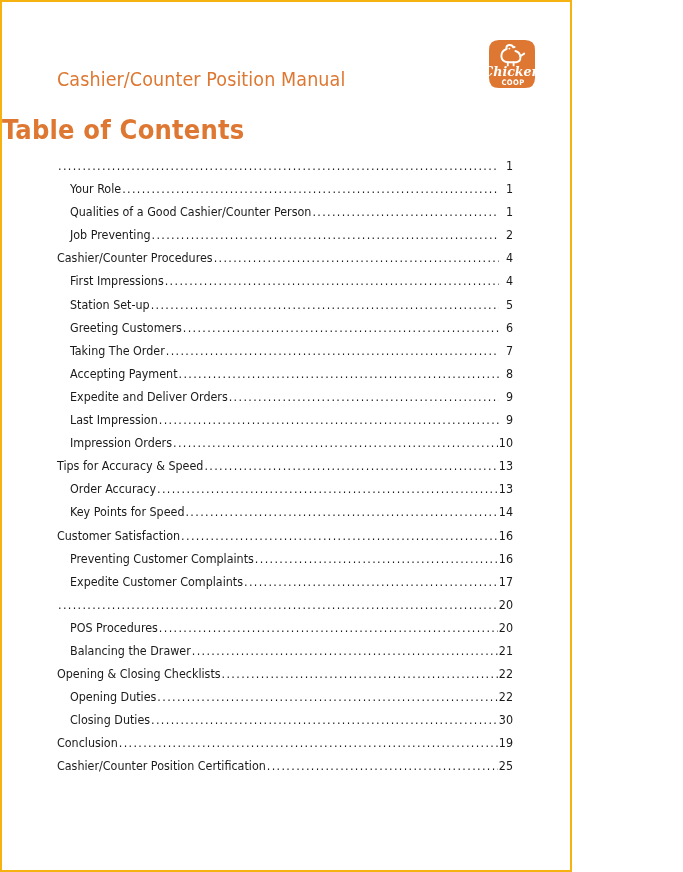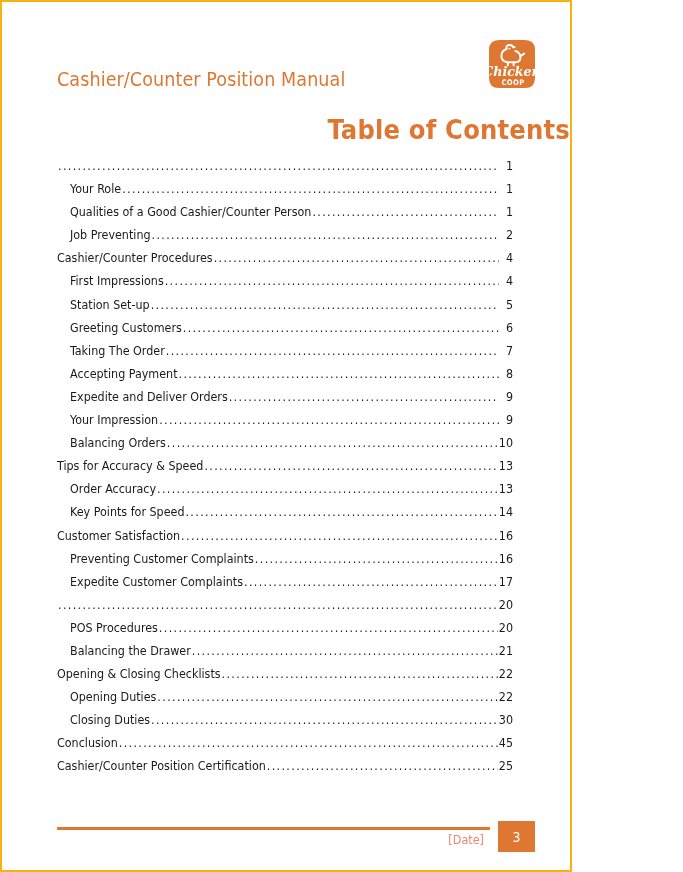--- a/index.html
+++ b/index.html
@@ -45,21 +45,21 @@
     position: absolute;
     right: 25px;
     top: 32px;
     width: 66px;
     height: 66px;
   }
   .logo svg { display: block; }
 
   
   .toc-heading {
-    text-align: right;
+    text-align: left;
     font-family: "DejaVu Sans Condensed", "Liberation Sans Narrow", "Liberation Sans", sans-serif;
     font-size: 27px;
     font-weight: bold;
     color: #dd7731;
     margin: 0;
     padding: 0 0 8px 0;
     letter-spacing: 0.2px;
   }
 
   
@@ -218,26 +218,26 @@
         <span class="toc-label">Accepting Payment</span>
         <span class="toc-dots">.......................................................................................................................................................................................................</span>
         <span class="toc-page">8</span>
       </div>
       <div class="toc-entry level-2">
         <span class="toc-label">Expedite and Deliver Orders</span>
         <span class="toc-dots">.......................................................................................................................................................................................................</span>
         <span class="toc-page">9</span>
       </div>
       <div class="toc-entry level-2">
-        <span class="toc-label">Your Impression</span>
+        <span class="toc-label">Last Impression</span>
         <span class="toc-dots">.......................................................................................................................................................................................................</span>
         <span class="toc-page">9</span>
       </div>
       <div class="toc-entry level-2">
-        <span class="toc-label">Balancing Orders</span>
+        <span class="toc-label">Impression Orders</span>
         <span class="toc-dots">.......................................................................................................................................................................................................</span>
         <span class="toc-page">10</span>
       </div>
       <div class="toc-entry level-1">
         <span class="toc-label">Tips for Accuracy &amp; Speed</span>
         <span class="toc-dots">.......................................................................................................................................................................................................</span>
         <span class="toc-page">13</span>
       </div>
       <div class="toc-entry level-2">
         <span class="toc-label">Order Accuracy</span>
@@ -289,28 +289,23 @@
         <span class="toc-page">22</span>
       </div>
       <div class="toc-entry level-2">
         <span class="toc-label">Closing Duties</span>
         <span class="toc-dots">.......................................................................................................................................................................................................</span>
         <span class="toc-page">30</span>
       </div>
       <div class="toc-entry level-1">
         <span class="toc-label">Conclusion</span>
         <span class="toc-dots">.......................................................................................................................................................................................................</span>
-        <span class="toc-page">45</span>
+        <span class="toc-page">19</span>
       </div>
       <div class="toc-entry level-1">
         <span class="toc-label">Cashier/Counter Position Certification</span>
         <span class="toc-dots">.......................................................................................................................................................................................................</span>
         <span class="toc-page">25</span>
       </div>
     </div>
 
-  <div class="footer">
-    <div class="footer-rule"></div>
-    <div class="footer-date">[Date]</div>
-    <div class="page-badge">3</div>
-  </div>
 
 </div>
 
 </body></html>

